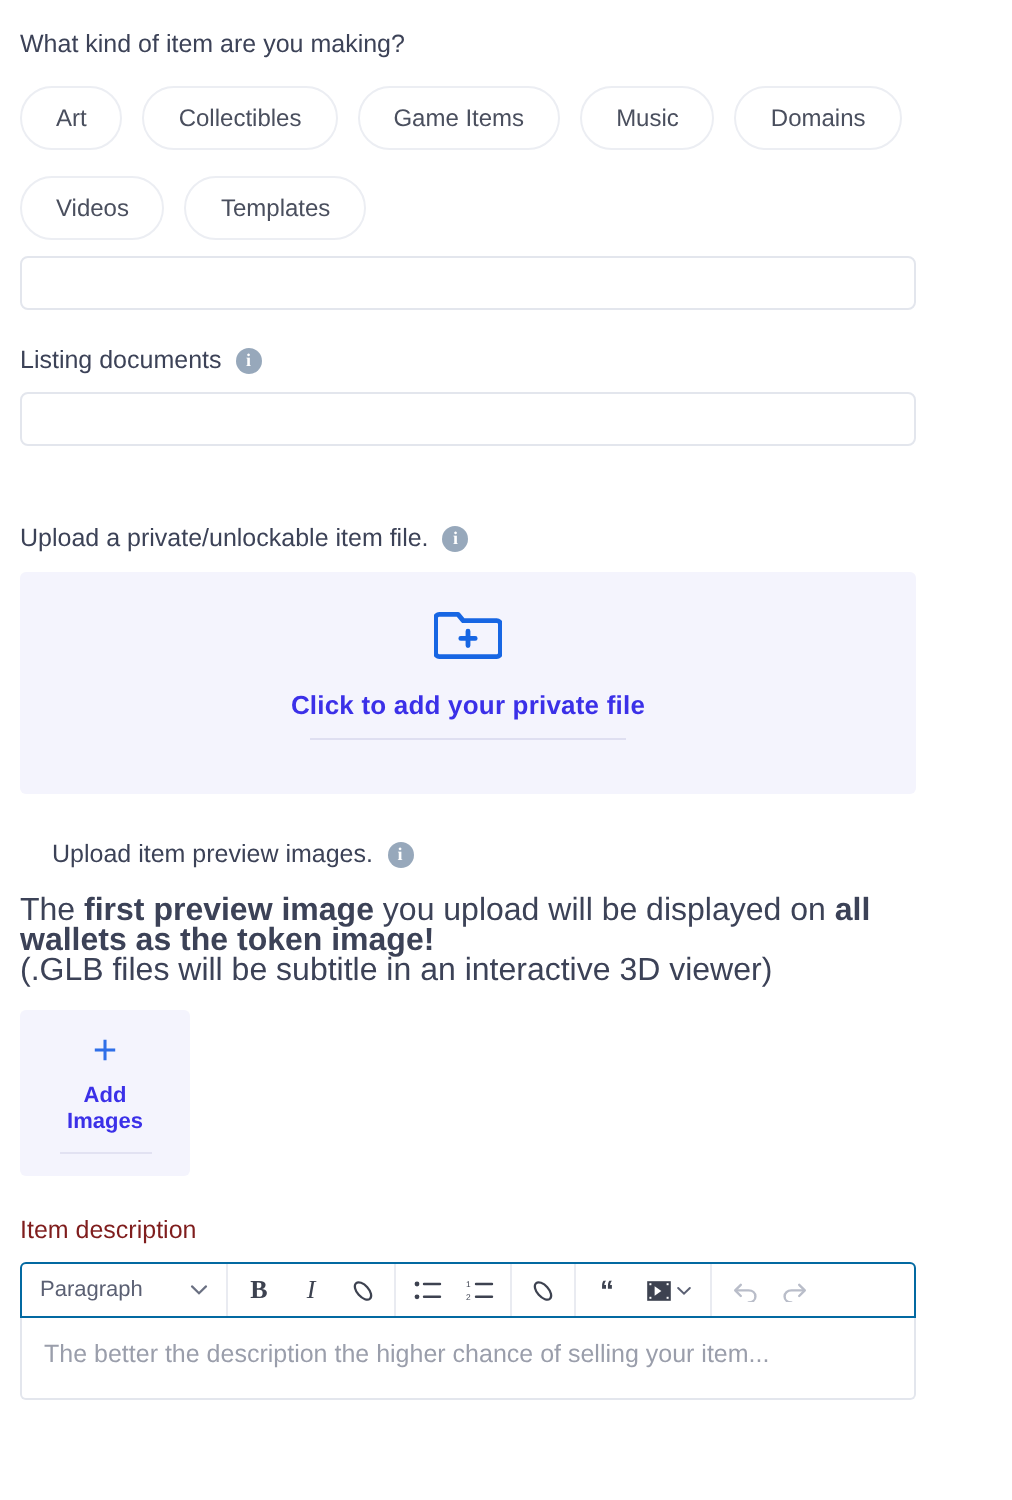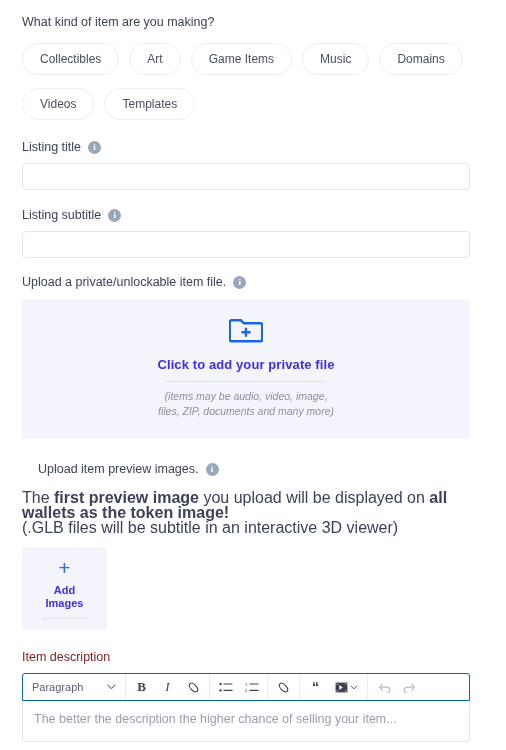--- a/index.html
+++ b/index.html
@@ -3,21 +3,21 @@
 <meta charset="utf-8">
 <style>
   * { box-sizing: border-box; }
   html, body {
     margin: 0; padding: 0;
     width: 506px; height: 750px;
     background: #ffffff;
     font-family: "Liberation Sans", sans-serif;
     overflow: hidden;
   }
-  .page { width: 506px; height: 592px; position: relative; padding: 0 36px 0 22px; }
+  .page { width: 506px; height: 592px; position: relative; padding: 0 36px 0 10px; }
 
   .field-label {
     font-size: 12.5px;
     color: #3c4257;
     line-height: 16px;
     display: flex;
     align-items: center;
     gap: 7px;
   }
   .q-label { font-size: 12.5px; color: #3c4257; padding-top: 14px; line-height: 16px; }
@@ -192,58 +192,53 @@
   .quote-g { font-weight: bold; font-size: 14px; line-height: 10px; }
 </style>
 </head>
 <body>
 
 <div class="page">
 
   <div class="q-label">What kind of item are you making?</div>
 
   <div class="pill-row">
+    <div class="pill">Art</div>
     <div class="pill">Collectibles</div>
-    <div class="pill">Art</div>
     <div class="pill">Game Items</div>
     <div class="pill">Music</div>
     <div class="pill">Domains</div>
   </div>
   <div class="pill-row">
     <div class="pill">Videos</div>
     <div class="pill">Templates</div>
   </div>
 
-  <div class="field-label" style="margin-top:19px;">
-    <span>Listing title</span>
+  <input class="text-input" type="text" value="" placeholder="" style="">
+
+  <div class="field-label" style="margin-top:17px;">
+    <span>Listing documents</span>
     <span class="info-icon"></span>
   </div>
   <input class="text-input" type="text" value="" placeholder="" style="">
 
-  <div class="field-label" style="margin-top:17px;">
-    <span>Listing subtitle</span>
-    <span class="info-icon"></span>
-  </div>
-  <input class="text-input" type="text" value="" placeholder="" style="">
-
-  <div class="field-label" style="margin-top:16px;">
+  <div class="field-label" style="margin-top:38px;">
     <span>Upload a private/unlockable item file.</span>
     <span class="info-icon"></span>
   </div>
 
   <div class="dropzone">
     <span>
       <svg width="34" height="29" viewBox="0 0 34 29" fill="none">
         <path d="M2.6 5.2h9.4l2.6 3.1h16.8c1 0 1.8.8 1.8 1.8v14.4c0 1-.8 1.8-1.8 1.8H2.6c-1 0-1.8-.8-1.8-1.8V7c0-1 .8-1.8 1.8-1.8z" stroke="#1766e3" stroke-width="2.4" stroke-linejoin="round"></path>
         <path d="M17 13.6v7.2M13.4 17.2h7.2" stroke="#1766e3" stroke-width="2.4" stroke-linecap="round"></path>
       </svg>
     </span>
     <div class="dz-link">Click to add your private file</div>
     <div class="dz-rule"></div>
-    <div class="dz-note">(items may be audio, video, image, files, ZIP, documents and many more)</div>
   </div>
 
   <div class="field-label" style="margin-top:22px;margin-left:16px;">
     <span>Upload item preview images.</span>
     <span class="info-icon"></span>
   </div>
 
   <div class="notice">
     <span>The </span><b>first preview image</b><span> you upload will be displayed on </span><b>all wallets as the token image!</b><br>
     <span>(.GLB files will be subtitle in an interactive 3D viewer)</span>

